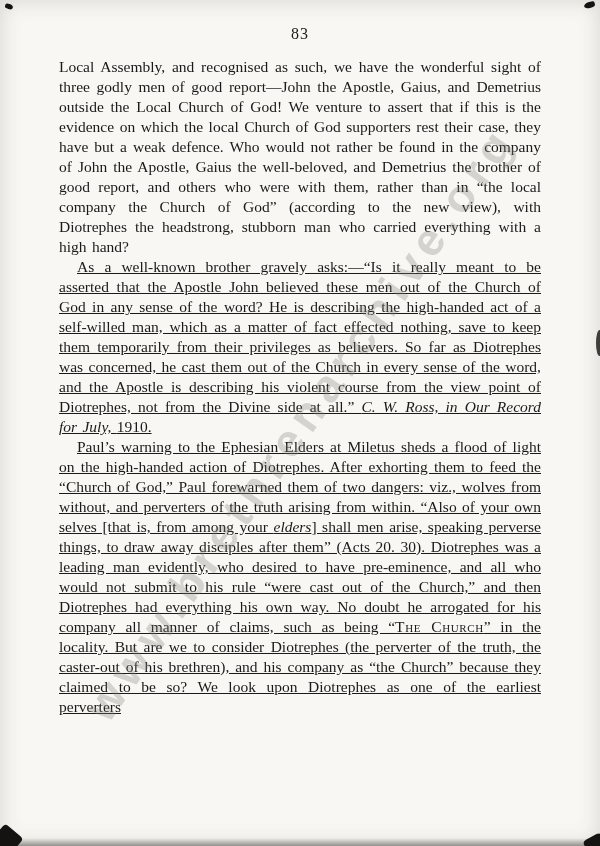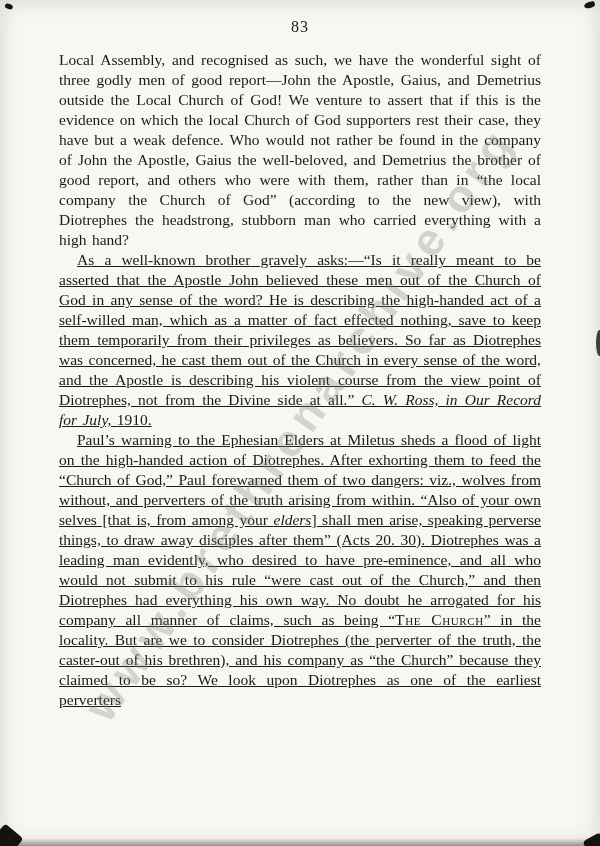--- a/index.html
+++ b/index.html
@@ -21,21 +21,21 @@
   .page::after {
     content: "";
     position: absolute;
     left: 0; right: 0; bottom: 0;
     height: 8px;
     background: linear-gradient(to top, rgba(45,42,38,0.45), rgba(45,42,38,0));
     pointer-events: none;
   }
   .page-number {
     text-align: center;
-    padding-top: 18px;
+    padding-top: 25px;
     font-size: 16px;
     letter-spacing: 1px;
     color: #1c1b19;
     font-family: Liberation Serif, serif;
   }
   .text-block {
     width: 482px;
     margin: 14px auto 0 auto;
     text-align: justify;
     font-size: 15.5px;

